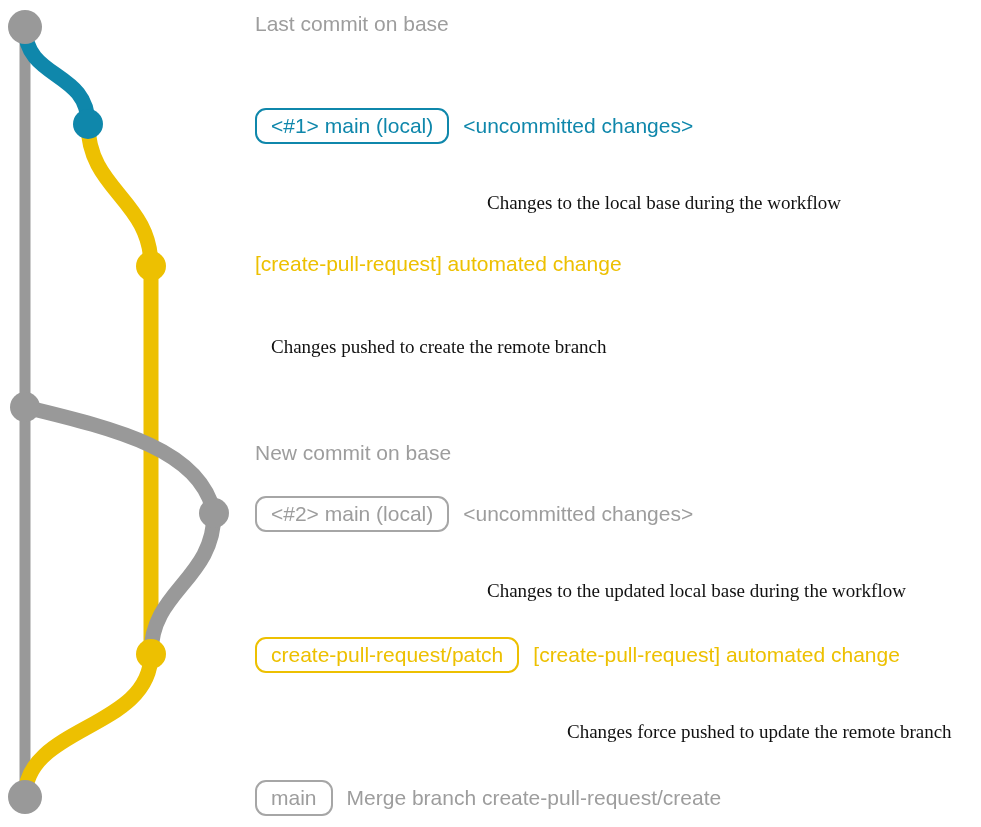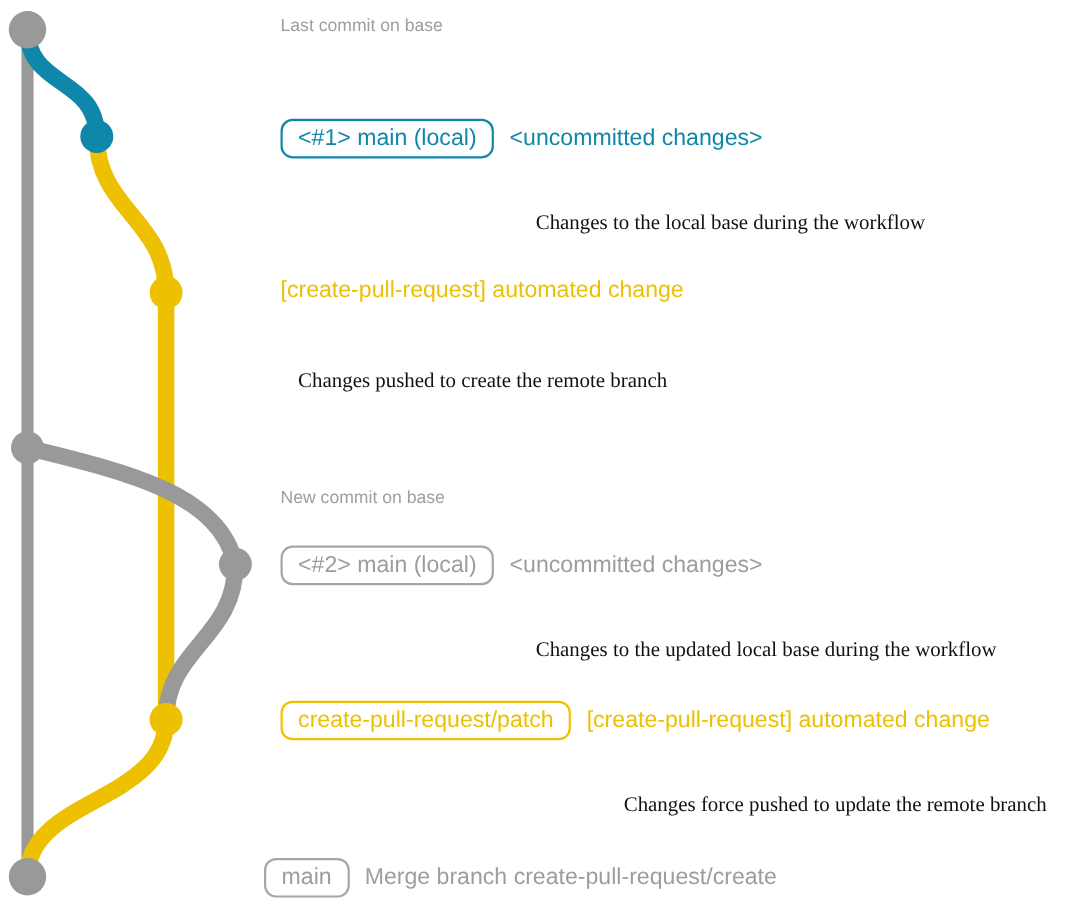--- a/index.html
+++ b/index.html
@@ -68,21 +68,21 @@
     font-family: "Liberation Serif", serif;
     font-size: 19px;
     line-height: 22px;
     color: #111111;
     white-space: nowrap;
     margin-top: 47px;
   }
   .heading {
     position: absolute;
     font-family: "Liberation Sans", sans-serif;
-    font-size: 16px;
+    font-size: 21px;
     line-height: 25px;
     color: #9d9d9d;
     white-space: nowrap;
   }
 </style>
 </head>
 <body>
 
 <div id="canvas">
 
@@ -132,18 +132,18 @@
     <span class="subject gray">&lt;uncommitted changes&gt;</span>
   </div>
   <div class="desc" style="left:487px; top:533px;">Changes to the updated local base during the workflow</div>
 
   <div class="row" style="left:255px; top:637px;">
     <span class="pill yellow">create-pull-request/patch</span>
     <span class="subject yellow">[create-pull-request] automated change</span>
   </div>
   <div class="desc" style="left:567px; top:674px;">Changes force pushed to update the remote branch</div>
 
-  <div class="row" style="left:240px; top:780px;">
+  <div class="row" style="left:255px; top:780px;">
     <span class="pill gray">main</span>
     <span class="subject gray">Merge branch create-pull-request/create</span>
   </div>
 
 </div>
 
 </body></html>

